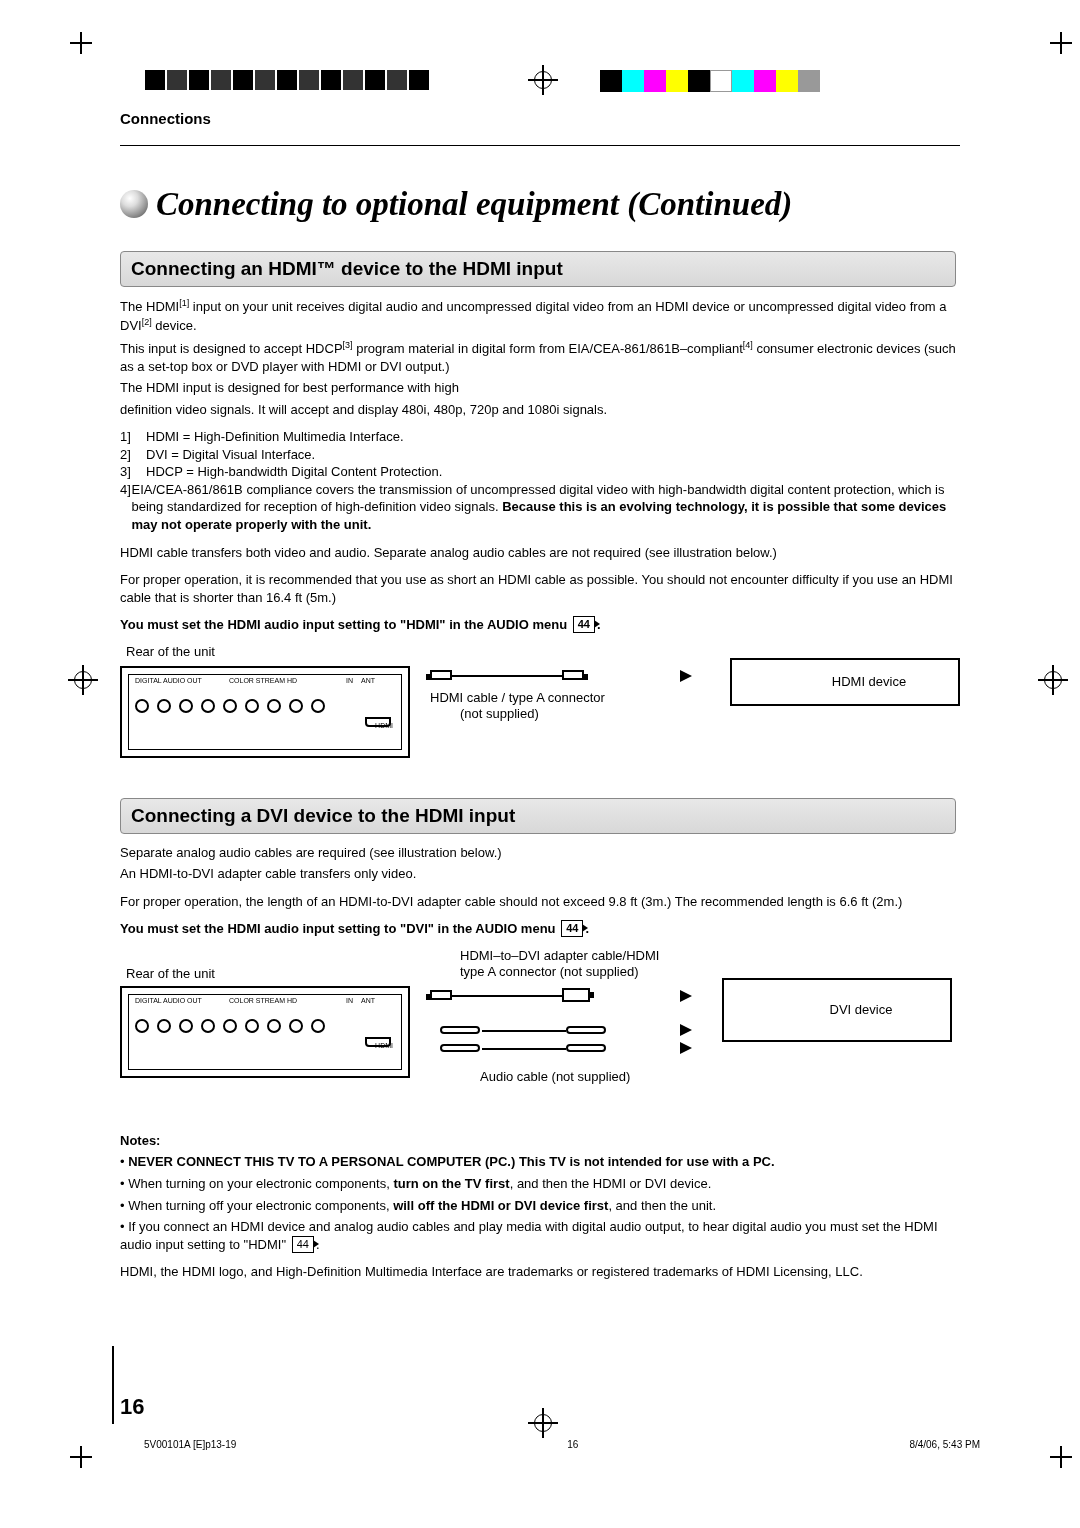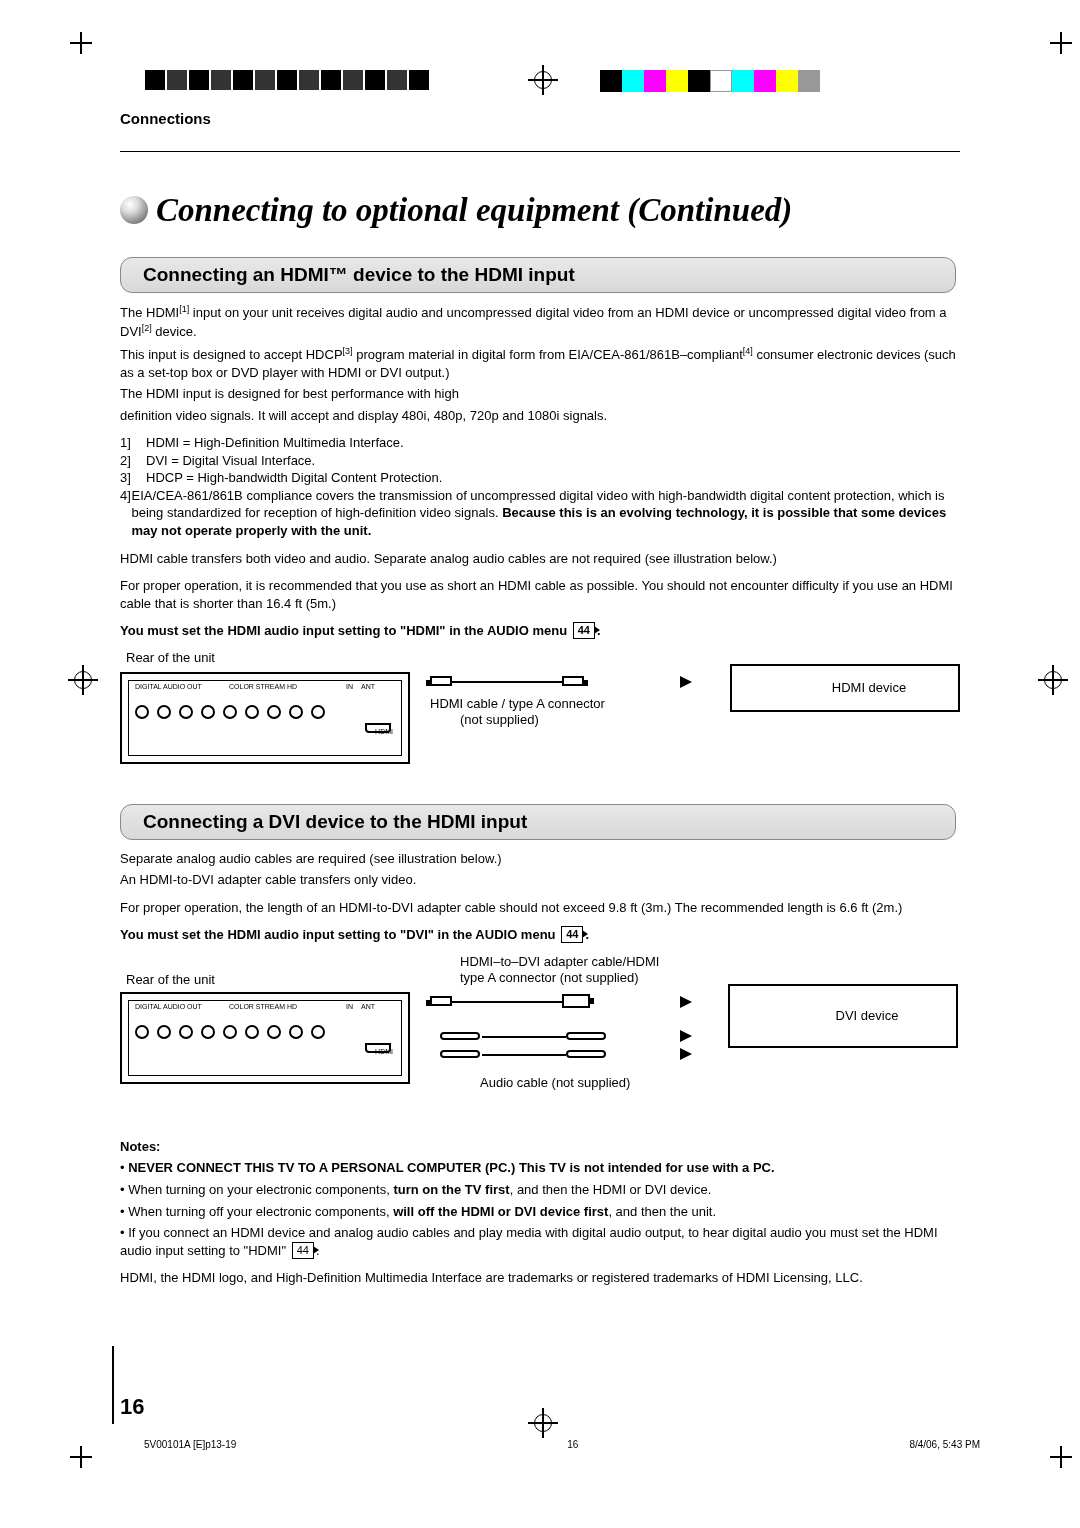--- a/index.html
+++ b/index.html
@@ -52,38 +52,38 @@
     .crop.tl{top:2px;left:10px;} .crop.tr{top:2px;right:-52px;}
     .crop.bl{bottom:30px;left:10px;} .crop.br{bottom:30px;right:-52px;}
     .crop:before{width:2px;height:22px;left:10px;}
     .crop:after{height:2px;width:22px;top:10px;}
 
     .content {
       margin: 80px 0 0 60px;
       width: 840px;
       position: relative;
     }
-    .breadcrumb-bar { border-bottom: 1px solid #000; padding-bottom: 24px; margin-bottom: 30px; font-weight: bold; font-size: 15px;}
+    .breadcrumb-bar { border-bottom: 1px solid #000; padding-bottom: 18px; margin-bottom: 30px; font-weight: bold; font-size: 15px;}
     .main-title {
       font-family: "Times New Roman", serif;
       font-style: italic;
       font-size: 33px;
       margin: 40px 0 28px 0;
       position: relative;
       padding-left: 36px;
     }
     .ball {
       position:absolute; left:0; top:4px; width:28px;height:28px;border-radius:50%;
       background: radial-gradient(circle at 35% 30%, #fff 0%, #ddd 30%, #888 70%, #444 100%);
     }
     .section-bar {
       background: linear-gradient(#e8e8e8,#d8d8d8);
       border: 1px solid #888;
-      border-radius: 12px;
-      padding: 6px 22px;
+      border-radius: 4px;
+      padding: 6px 10px;
       font-weight: bold;
       font-size: 19px;
       margin: 12px 4px 10px 0;
     }
     .body-text { font-size: 13px; line-height: 1.35; margin: 0 0 10px 0;}
     .body-text p { margin-bottom: 4px;}
     sup{font-size:9px;vertical-align:super;}
     .notes-list { font-size:13px; line-height:1.35;}
     .notes-list .row { display:flex; }
     .notes-list .num { width:26px; }
@@ -101,21 +101,21 @@
     }
     .rear-inner{position:absolute;inset:6px;border:1px solid #000;}
     .port-row{position:absolute;top:24px;left:6px;right:6px;display:flex;gap:8px;align-items:center;}
     .port{width:14px;height:14px;border:2px solid #000;border-radius:50%;}
     .hdmi-port{position:absolute;right:10px;top:42px;width:26px;height:10px;border:2px solid #000;border-radius:0 0 4px 4px;}
     .cable{position:absolute;height:2px;background:#000;}
     .plug{position:absolute;width:22px;height:10px;border:2px solid #000;background:#fff;}
     .plug .pin{position:absolute;left:-6px;top:2px;width:6px;height:6px;background:#000;}
     .device-box{position:absolute;border:2px solid #000;background:#fff;font-size:13px;display:flex;align-items:center;justify-content:center;padding-left:48px;}
     .device-box.hdmi{right:0;top:14px;width:230px;height:48px;}
-    .device-box.dvi{right:2px;top:30px;width:230px;height:64px;}
+    .device-box.dvi{right:8px;top:30px;width:230px;height:64px;}
     .audio-plug{position:absolute;width:40px;height:8px;border:2px solid #000;border-radius:4px;}
     .arrow{position:absolute;width:0;height:0;border-top:6px solid transparent;border-bottom:6px solid transparent;border-left:12px solid #000;}
 
     .page-num { position:absolute; bottom:78px; left:60px; font-size:22px; font-weight:bold;}
     .vbar{position:absolute; bottom:74px; left:52px; width:2px; height:78px; background:#000;}
     .footer {position:absolute; bottom:48px; left:84px; right:40px; font-size:10px; display:flex; justify-content:space-between;}
 
     .tiny{font-size:7px;position:absolute;color:#000;}
     .ref-box{display:inline-block;border:1px solid #000;padding:0 4px; font-size:11px;vertical-align:1px;margin:0 2px;position:relative;}
     .ref-box:after{content:"";position:absolute;right:-6px;top:3px;width:0;height:0;border-top:4px solid transparent;border-bottom:4px solid transparent;border-left:6px solid #000;}

